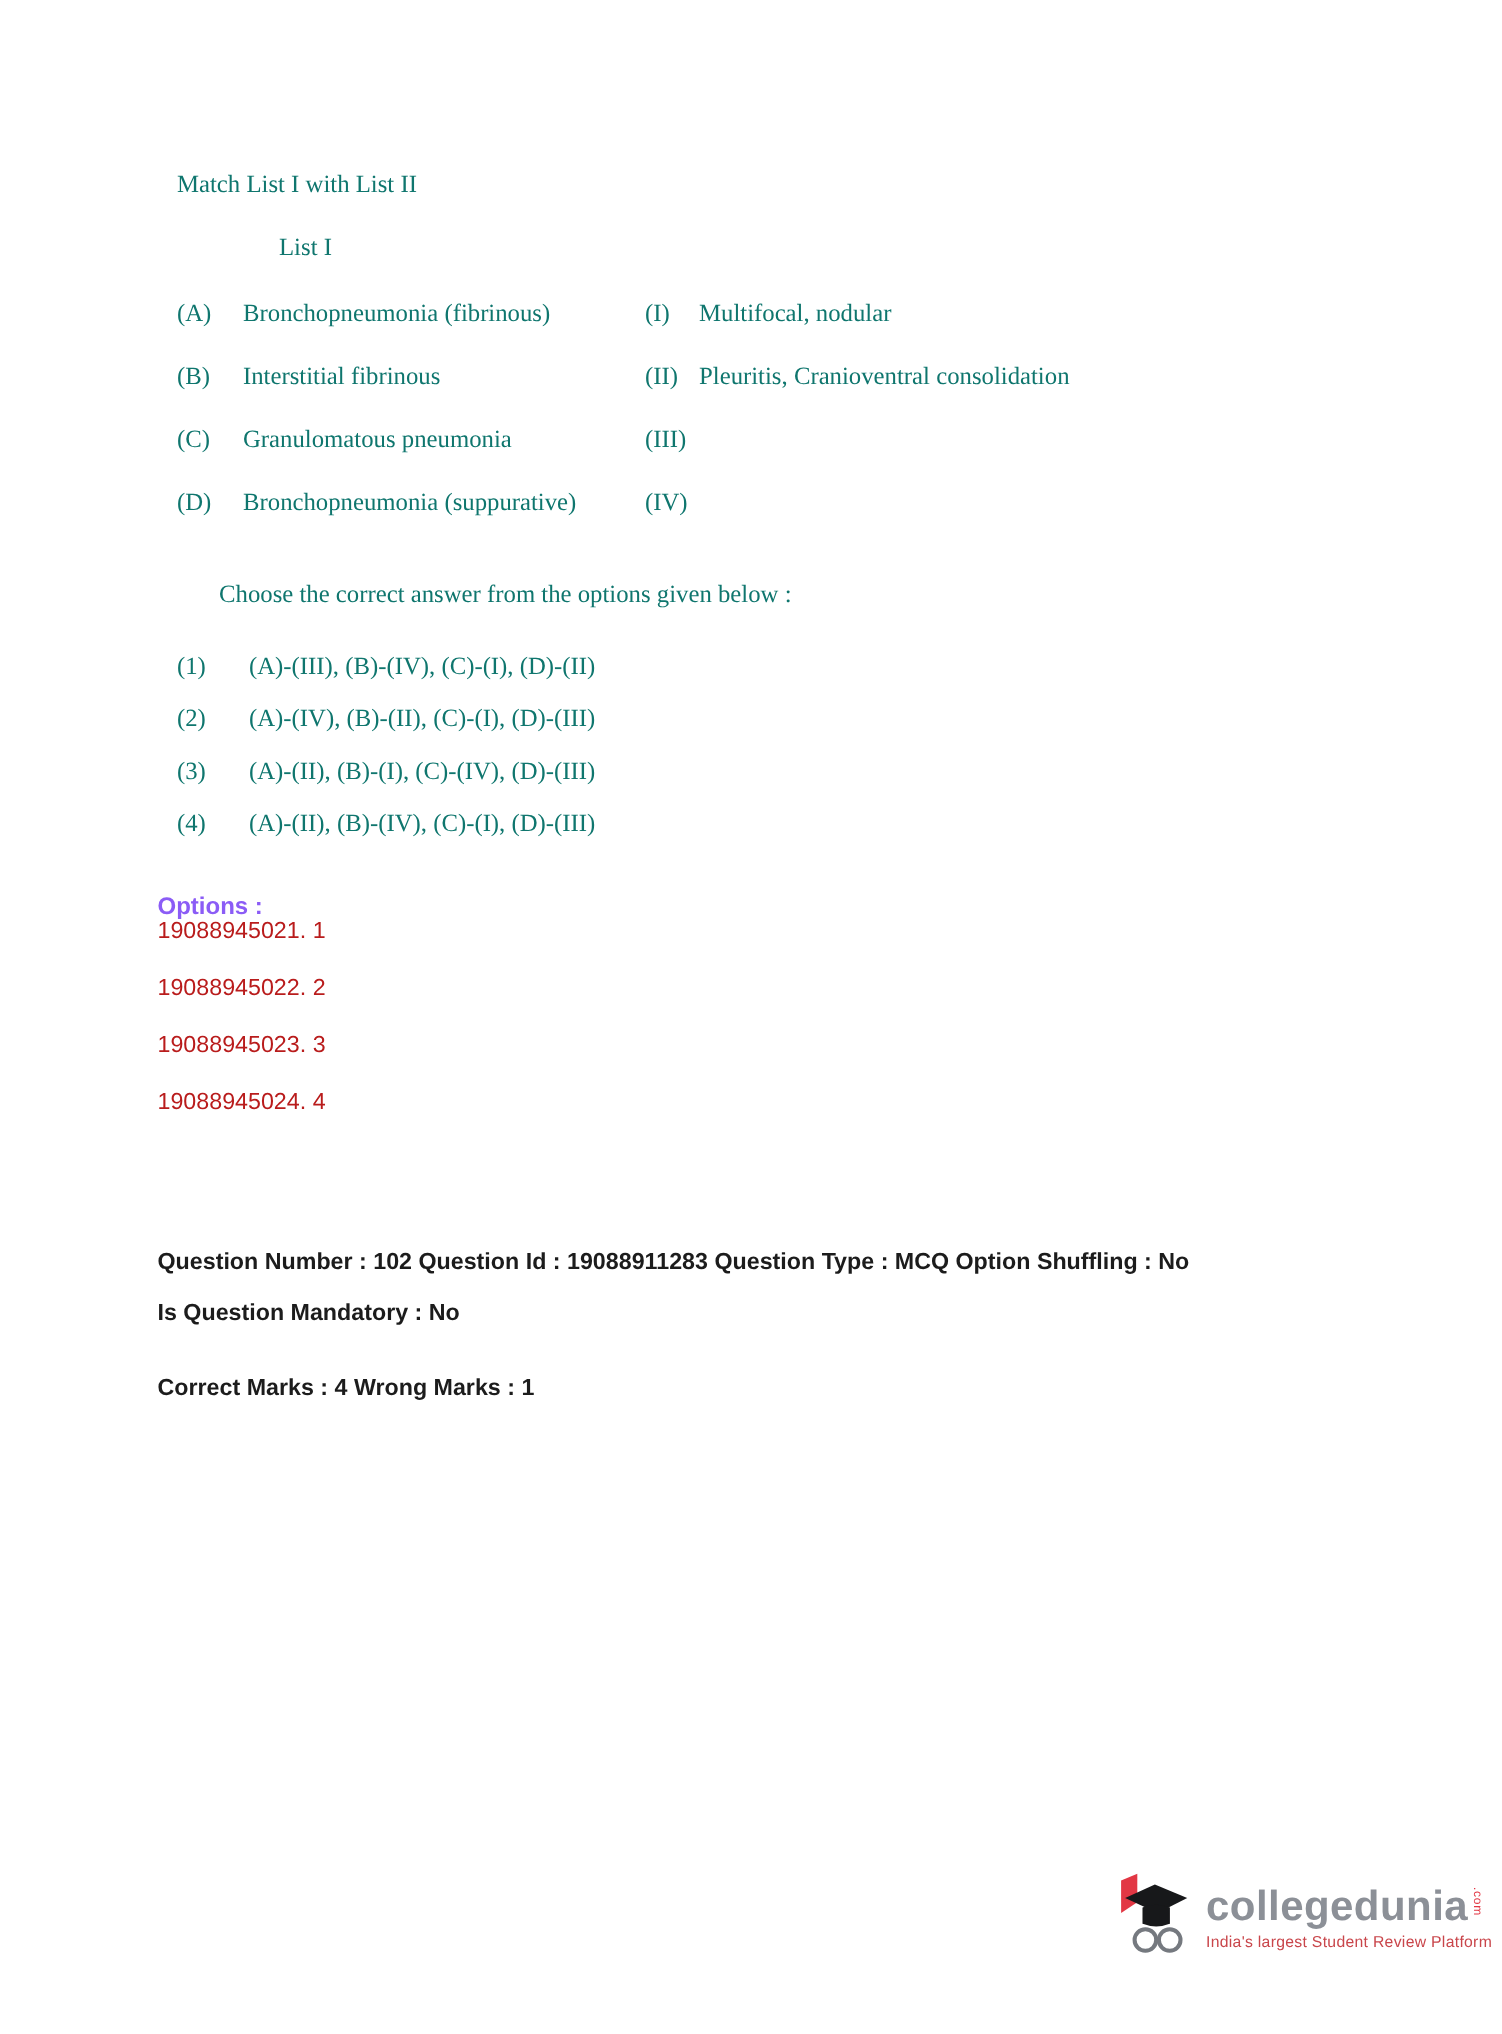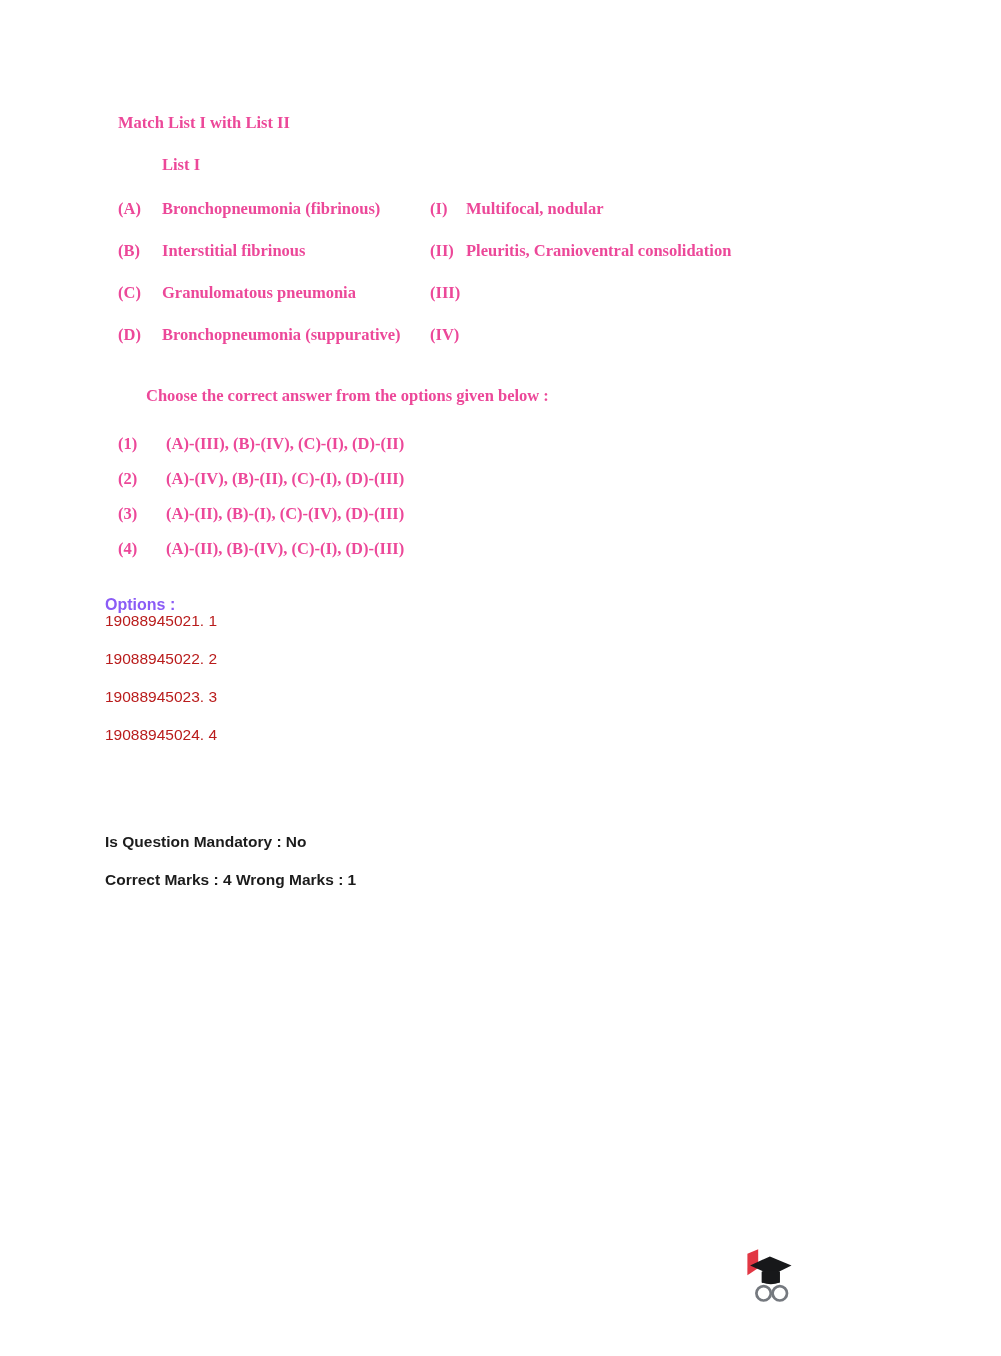--- a/index.html
+++ b/index.html
@@ -5,21 +5,21 @@
   * { margin: 0; padding: 0; box-sizing: border-box; }
   html, body { background: #ffffff; }
   .page {
     position: relative;
     width: 1001px;
     height: 1356px;
     background: #ffffff;
     overflow: hidden;
     margin: 0 auto;
   }
-  .serif { font-family: "Liberation Serif", "DejaVu Serif", serif; color: #ec4899; font-weight: bold; }
+  .serif { font-family: "Liberation Serif", "DejaVu Serif", serif; color: #0f766e; }
   .sans  { font-family: "Liberation Sans", "DejaVu Sans", sans-serif; color: #1f1f1f; }
 
   .match-title {
     position: absolute;
     left: 118px;
     top: 113px;
     font-size: 16.5px;
   }
 
   .match-table {
@@ -27,21 +27,21 @@
     left: 118px;
     top: 155px;
     font-size: 16.5px;
   }
   .mt-row {
     display: grid;
     grid-template-columns: 44px 268px 36px 430px;
     height: 42px;
     align-items: start;
   }
-  .mt-head { height: 44px; }
+  .mt-head { height: 44px; gap: 24px; }
 
   .choose-text {
     position: absolute;
     left: 118px;
     top: 386px;
     font-size: 16.5px;
     margin-left: 28px;
   }
 
   .choices {
@@ -78,21 +78,21 @@
     position: absolute;
     left: 105px;
     top: 831px;
     width: 830px;
     font-size: 15.5px;
     font-weight: 700;
     color: #1c1c1c;
     line-height: 22px;
   }
   .meta-line-1 { margin-bottom: 12px; }
-  .meta-line-2 { margin-bottom: 16px; }
+  .meta-line-2 { margin-bottom: 28px; }
 
   .logo {
     position: absolute;
     left: 742px;
     top: 1246px;
     display: flex;
     align-items: center;
     gap: 8px;
   }
   .logo-icon { width: 54px; height: 64px; flex: 0 0 auto; }
@@ -188,29 +188,37 @@
   <p class="sans options-heading">Options :</p>
 
   <div class="sans options-list">
     <div class="opt-item">19088945021. 1</div>
     <div class="opt-item">19088945022. 2</div>
     <div class="opt-item">19088945023. 3</div>
     <div class="opt-item">19088945024. 4</div>
   </div>
 
   <div class="sans meta-block">
+    <div class="meta-line-1">Question Number : 102 Question Id : 19088911283 Question Type : MCQ Option Shuffling : No</div>
     <div class="meta-line-2">Is Question Mandatory : No</div>
     <div class="meta-line-3">Correct Marks : 4 Wrong Marks : 1</div>
   </div>
 
   <div class="logo">
     <svg class="logo-icon" viewBox="0 0 60 66" xmlns="http://www.w3.org/2000/svg">
       <polygon points="6,6 18,1 18,22 6,30" fill="#e23744"></polygon>
       <polygon points="9,19 31,9 55,19 33,30" fill="#17181a"></polygon>
       <polygon points="22,26 42,26 42,38 22,38" fill="#17181a"></polygon>
       <path d="M22 26 Q32 22 42 26 L42 38 Q32 42 22 38 Z" fill="#17181a"></path>
       <circle cx="24" cy="50" r="8" fill="none" stroke="#75797f" stroke-width="3"></circle>
       <circle cx="42" cy="50" r="8" fill="none" stroke="#75797f" stroke-width="3"></circle>
       <line x1="32" y1="50" x2="34" y2="50" stroke="#75797f" stroke-width="3"></line>
     </svg>
+    <div class="logo-text">
+      <div class="brand-line">
+        <span class="brand">collegedunia</span>
+        <span class="dotcom">.com</span>
+      </div>
+      <div class="tagline">India's largest Student Review Platform</div>
+    </div>
   </div>
 
 </div>
 
 </body></html>

